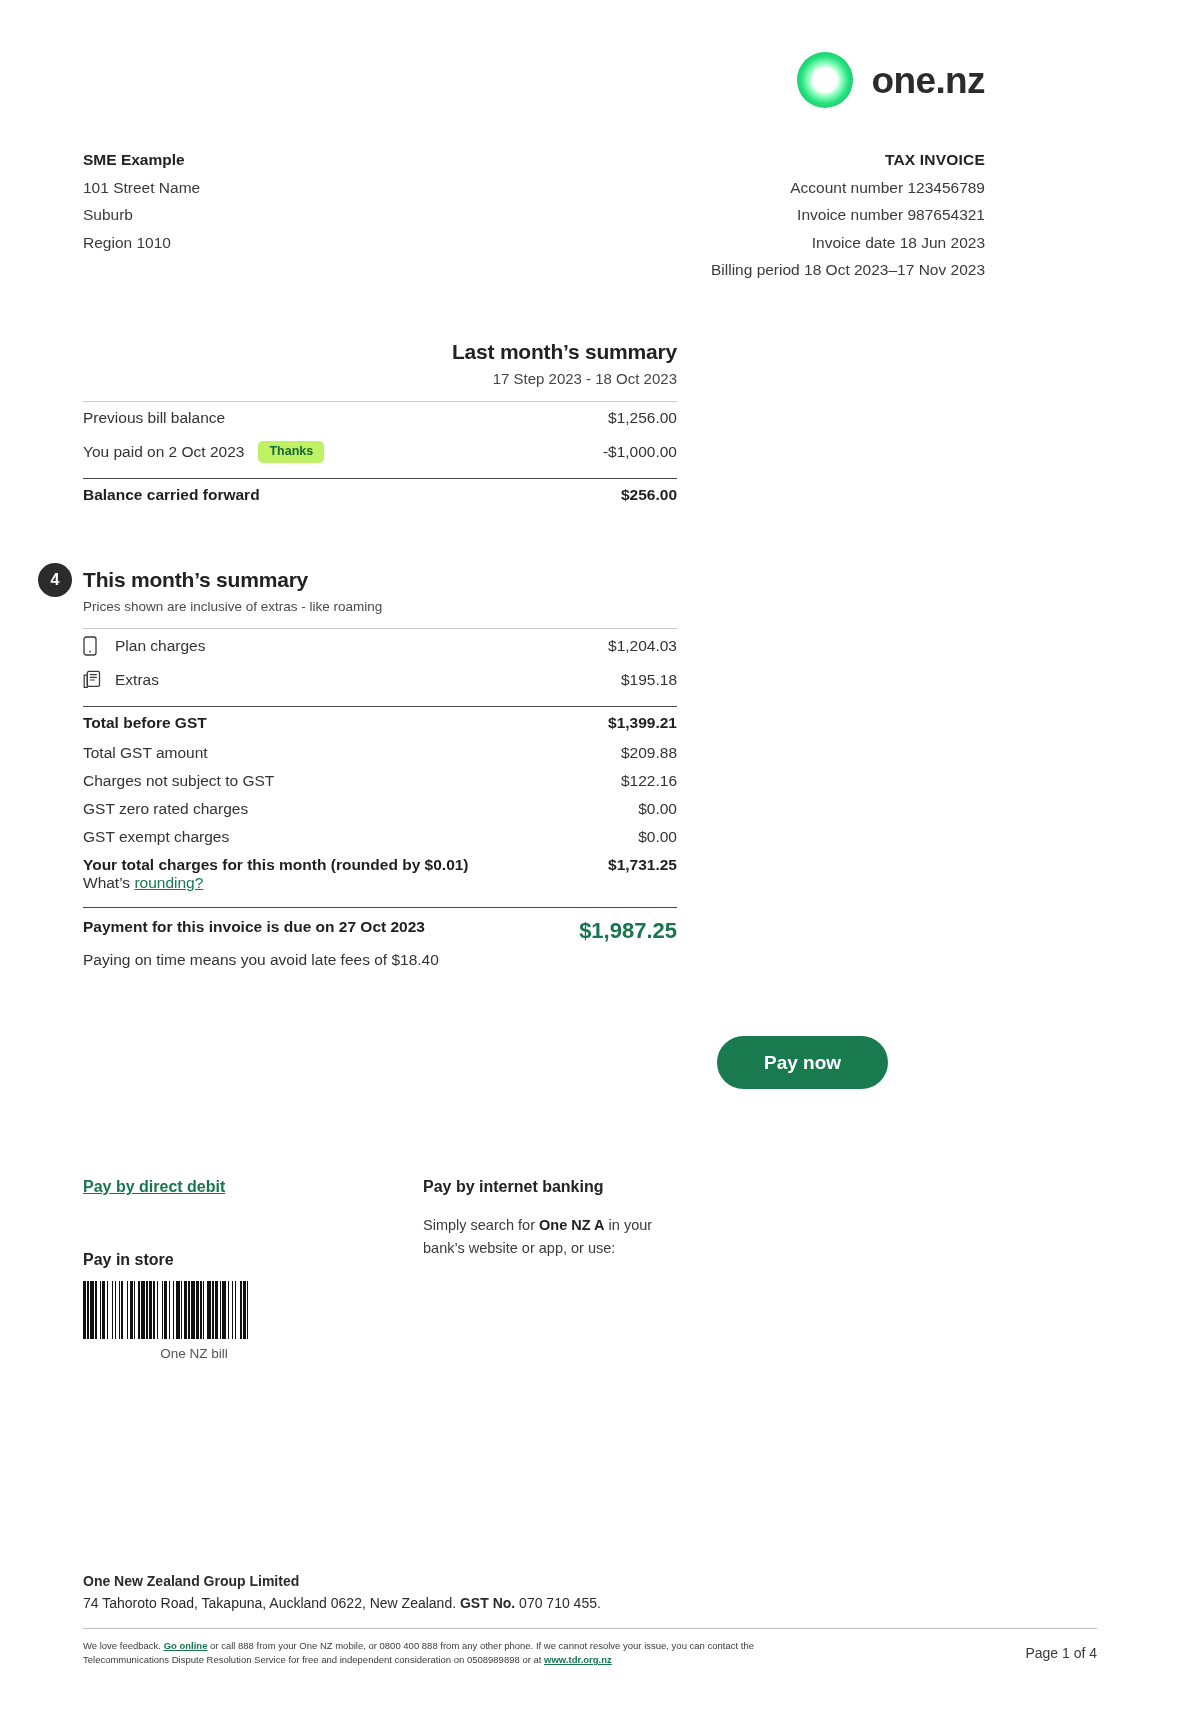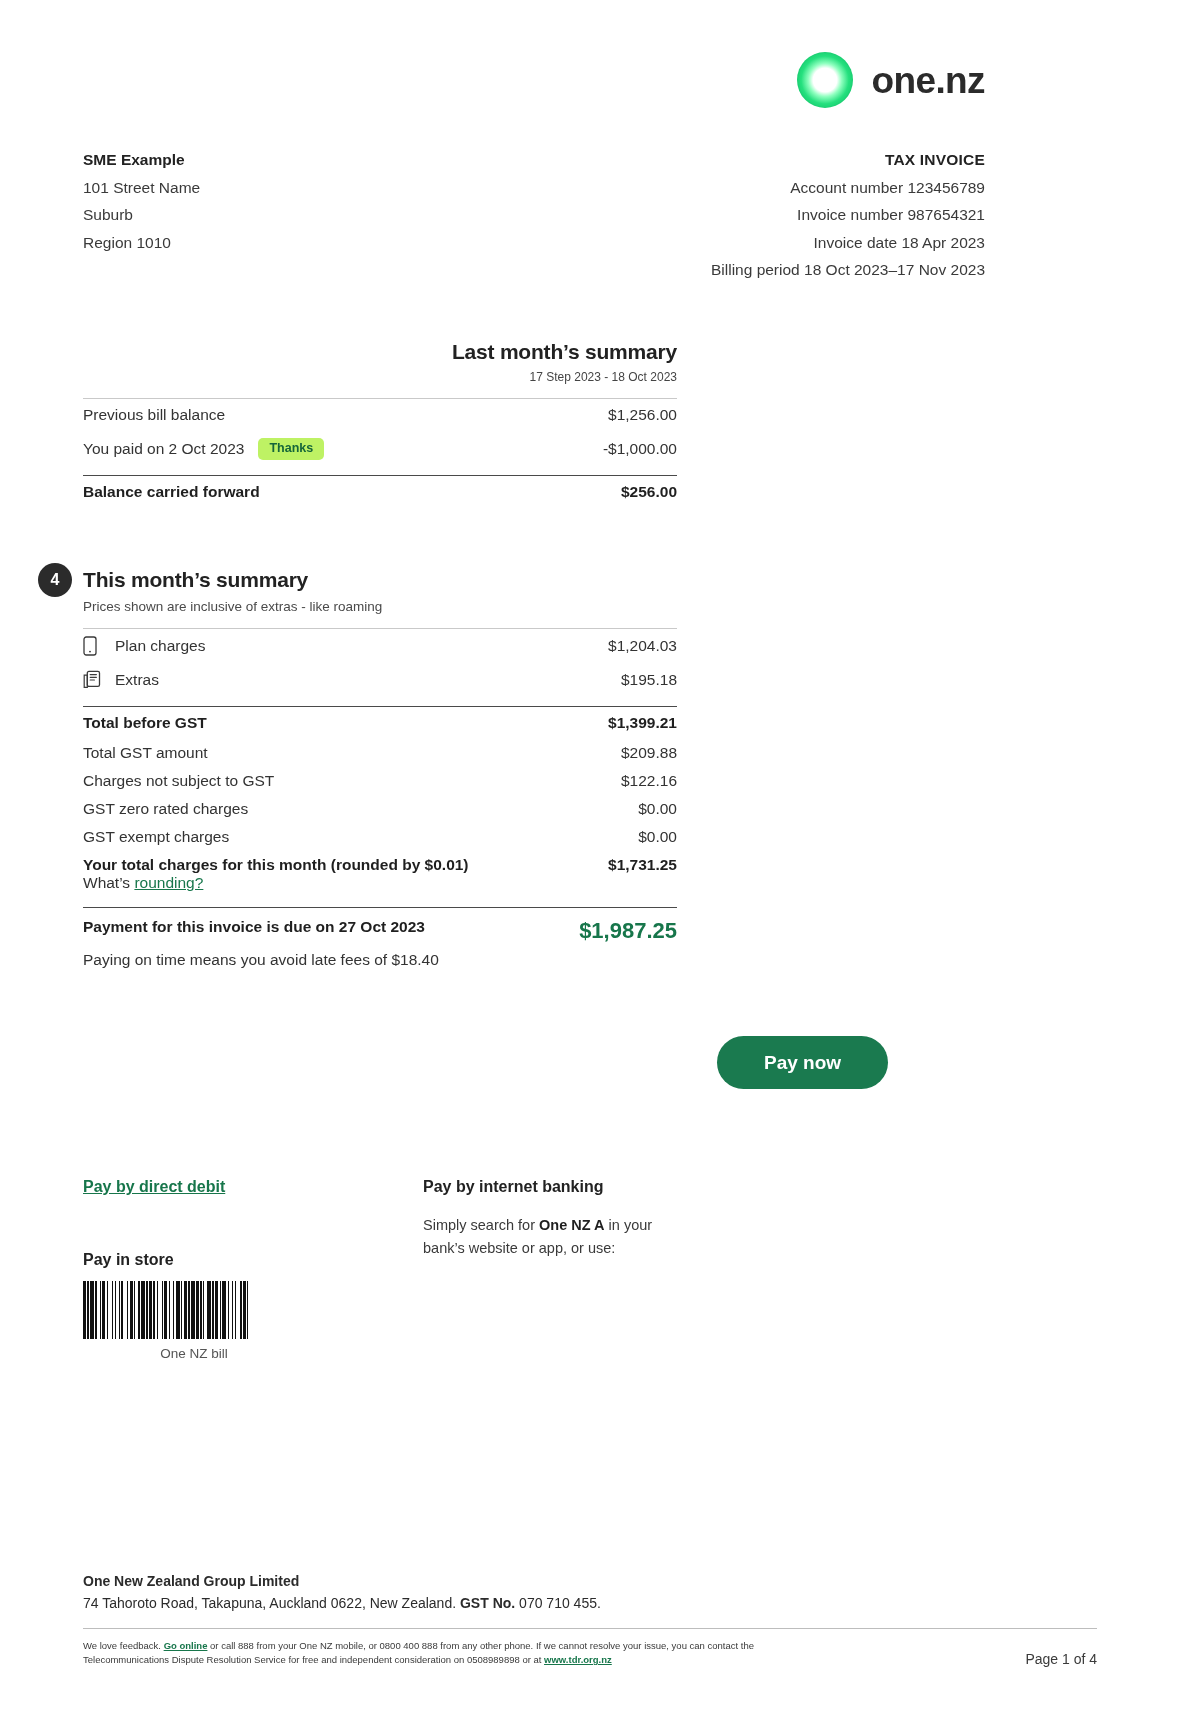--- a/index.html
+++ b/index.html
@@ -46,21 +46,21 @@
   .meta .tax-invoice { font-weight: bold; color: #222; letter-spacing: 0.2px; }
   .meta .row .lbl { color: #3a3a3a; }
   .meta .row .val { color: #3a3a3a; }
 
   
   .col { position: absolute; left: 83px; width: 594px; }
 
   .sec-title {
     font-size: 21px; font-weight: bold; color: #222; letter-spacing: -0.2px;
   }
-  .sec-sub { font-size: 12px; color: #444; margin-top: 6px; }
+  .sec-sub { font-size: 15px; color: #444; margin-top: 6px; }
   .sec-sub.small { font-size: 13.5px; color: #4a4a4a; margin-top: 7px; }
 
   .rule-light { border-top: 1px solid #c9c9c9; }
   .rule-dark { border-top: 1.5px solid #4a4a4a; }
 
   .line {
     display: flex; justify-content: space-between; align-items: center;
     font-size: 15.5px; color: #333; padding: 7px 0;
   }
   .line.bold, .line.bold .amt { font-weight: bold; color: #1f1f1f; }
@@ -147,21 +147,21 @@
     <div class="row">
       <span class="lbl">Account number</span>
       <span class="val">123456789</span>
     </div>
     <div class="row">
       <span class="lbl">Invoice number</span>
       <span class="val">987654321</span>
     </div>
     <div class="row">
       <span class="lbl">Invoice date</span>
-      <span class="val">18 Apr 2023</span>
+      <span class="val">18 Jun 2023</span>
     </div>
     <div class="row">
       <span class="lbl">Billing period</span>
       <span class="val">18 Oct 2023–17 Nov 2023</span>
     </div>
   </div>
 
   <div class="col" style="top:340px;text-align:right;">
     <div class="sec-title">Last month’s summary</div>
     <div class="sec-sub">17 Step 2023 - 18 Oct 2023</div>
@@ -376,21 +376,21 @@
   </div>
 
   <div style="position:absolute; left:83px; top:1570px; width:1014px;">
     <div class="footer-legal" style="font-weight:bold;">One New Zealand Group Limited</div>
     <div class="footer-legal">
       <span>74 Tahoroto Road, Takapuna, Auckland 0622, New Zealand. </span><b>GST No.</b><span> 070 710 455.</span>
     </div>
 
     <div class="footer-rule" style="margin-top:14px;"></div>
 
-    <div style="display:flex; justify-content:space-between; align-items:flex-end; margin-top:10px;">
+    <div style="display:flex; justify-content:space-between; align-items:center; margin-top:10px;">
       <div class="fineprint">
         <span>We love feedback. </span><a href="#">Go online</a><span> or call 888 from your One NZ mobile, or 0800 400 888 from any other phone. If we cannot resolve your issue, you can contact the</span><br>
         <span>Telecommunications Dispute Resolution Service for free and independent consideration on 0508989898 or at </span><a href="#">www.tdr.org.nz</a>
       </div>
       <div class="page-num">Page 1 of 4</div>
     </div>
   </div>
 
 </div>
 

